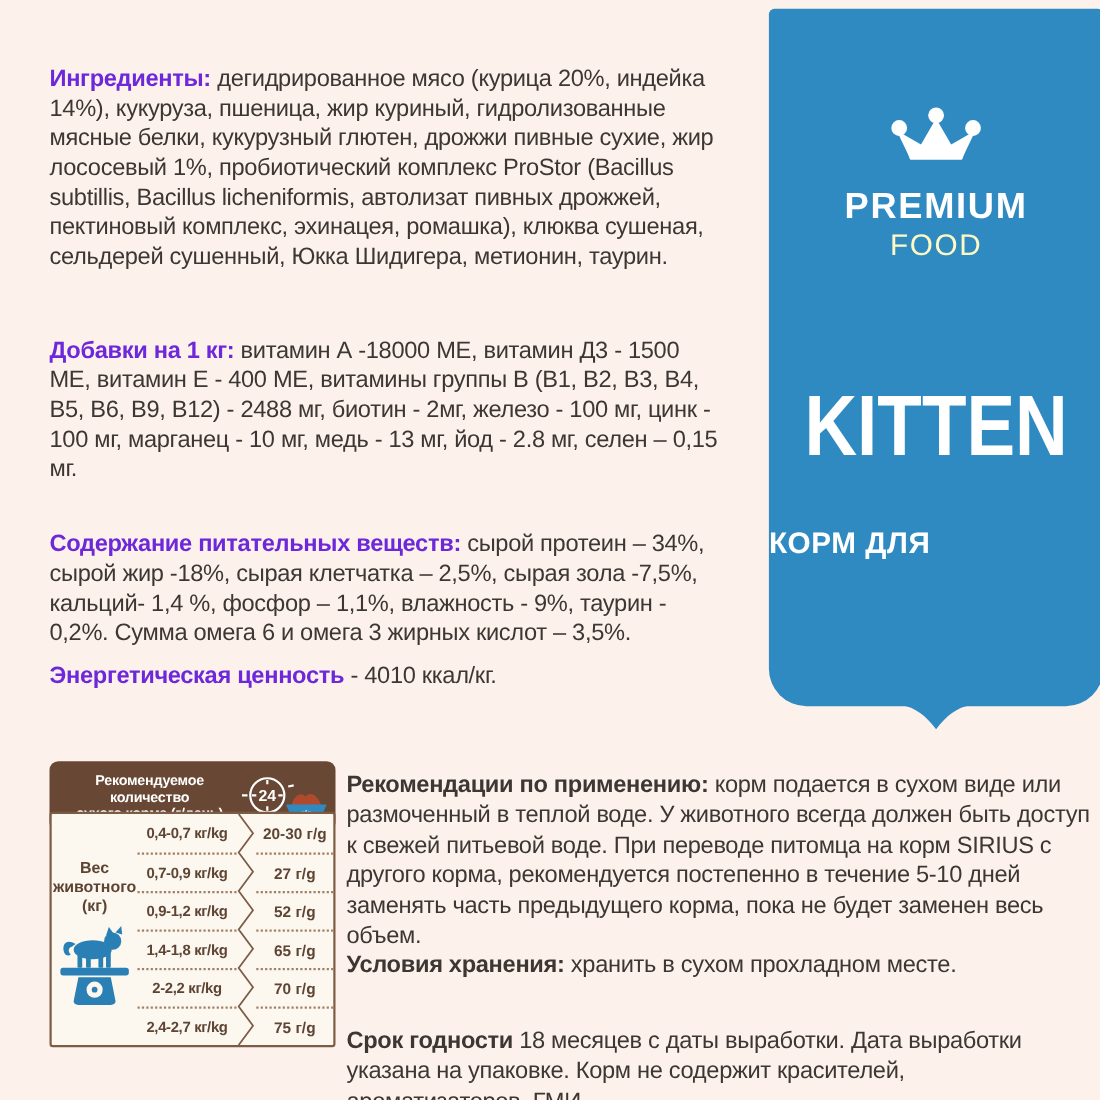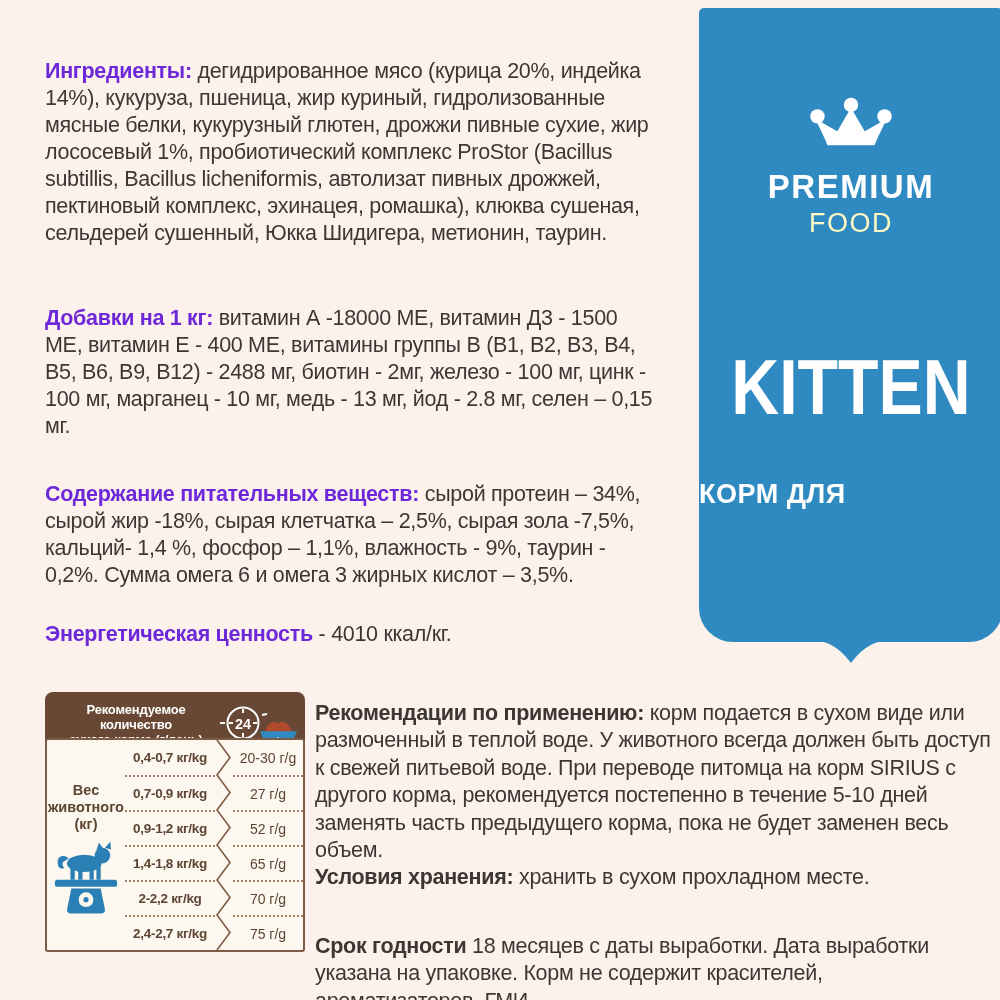--- a/index.html
+++ b/index.html
@@ -45,21 +45,21 @@
   }
   .t-label-col{position:absolute; left:0; top:0; width:78px; height:244px; text-align:center;}
   .t-weight-label{margin-top:42px; font-size:14.5px; line-height:17px; font-weight:bold;}
   .t-label-col svg{margin-top:8px;}
   .t-rows{position:absolute; left:78px; top:0; width:178px; height:210px; display:flex; flex-direction:column;}
   .t-row{flex:1; display:flex;}
   .cell-w{width:90px; display:flex; align-items:center; justify-content:center;
           font-size:13.5px; font-weight:bold; letter-spacing:-0.3px;}
   .cell-gap{width:18px;}
   .cell-a{flex:1; display:flex; align-items:center; justify-content:center;
-          font-size:14px; font-weight:normal;}
+          font-size:14px; font-weight:bold;}
   .t-row + .t-row .cell-w, .t-row + .t-row .cell-a{border-top:2px dotted #a07f63;}
   .zigzag{position:absolute; left:168px; top:0;}
 </style>
 </head>
 <body>
 
 <div class="page">
 
   <p class="sec" style="top:36px;">
     <b>Ингредиенты:</b>
@@ -69,21 +69,21 @@
   <p class="sec" style="top:283px;">
     <b>Добавки на 1 кг:</b>
     <span>витамин А -18000 МЕ, витамин Д3 - 1500 МЕ, витамин Е - 400 МЕ, витамины группы В (В1, В2, В3, В4, В5, В6, В9, В12) - 2488 мг, биотин - 2мг, железо - 100 мг, цинк - 100 мг, марганец - 10 мг, медь - 13 мг, йод - 2.8 мг, селен – 0,15 мг.</span>
   </p>
 
   <p class="sec" style="top:459px;">
     <b>Содержание питательных веществ:</b>
     <span>сырой протеин – 34%, сырой жир -18%, сырая клетчатка – 2,5%, сырая зола -7,5%, кальций- 1,4 %, фосфор – 1,1%, влажность - 9%, таурин - 0,2%. Сумма омега 6 и омега 3 жирных кислот – 3,5%.</span>
   </p>
 
-  <p class="sec" style="top:599px;">
+  <p class="sec" style="top:579px;">
     <b>Энергетическая ценность</b>
     <span>- 4010 ккал/кг.</span>
   </p>
 
   <div class="panel">
     <svg class="crown" width="92" height="58" viewBox="0 0 96 60">
       <g fill="#ffffff">
         <circle cx="13" cy="21" r="7.5"></circle>
         <circle cx="48" cy="9" r="7.5"></circle>
         <circle cx="83" cy="21" r="7.5"></circle>

